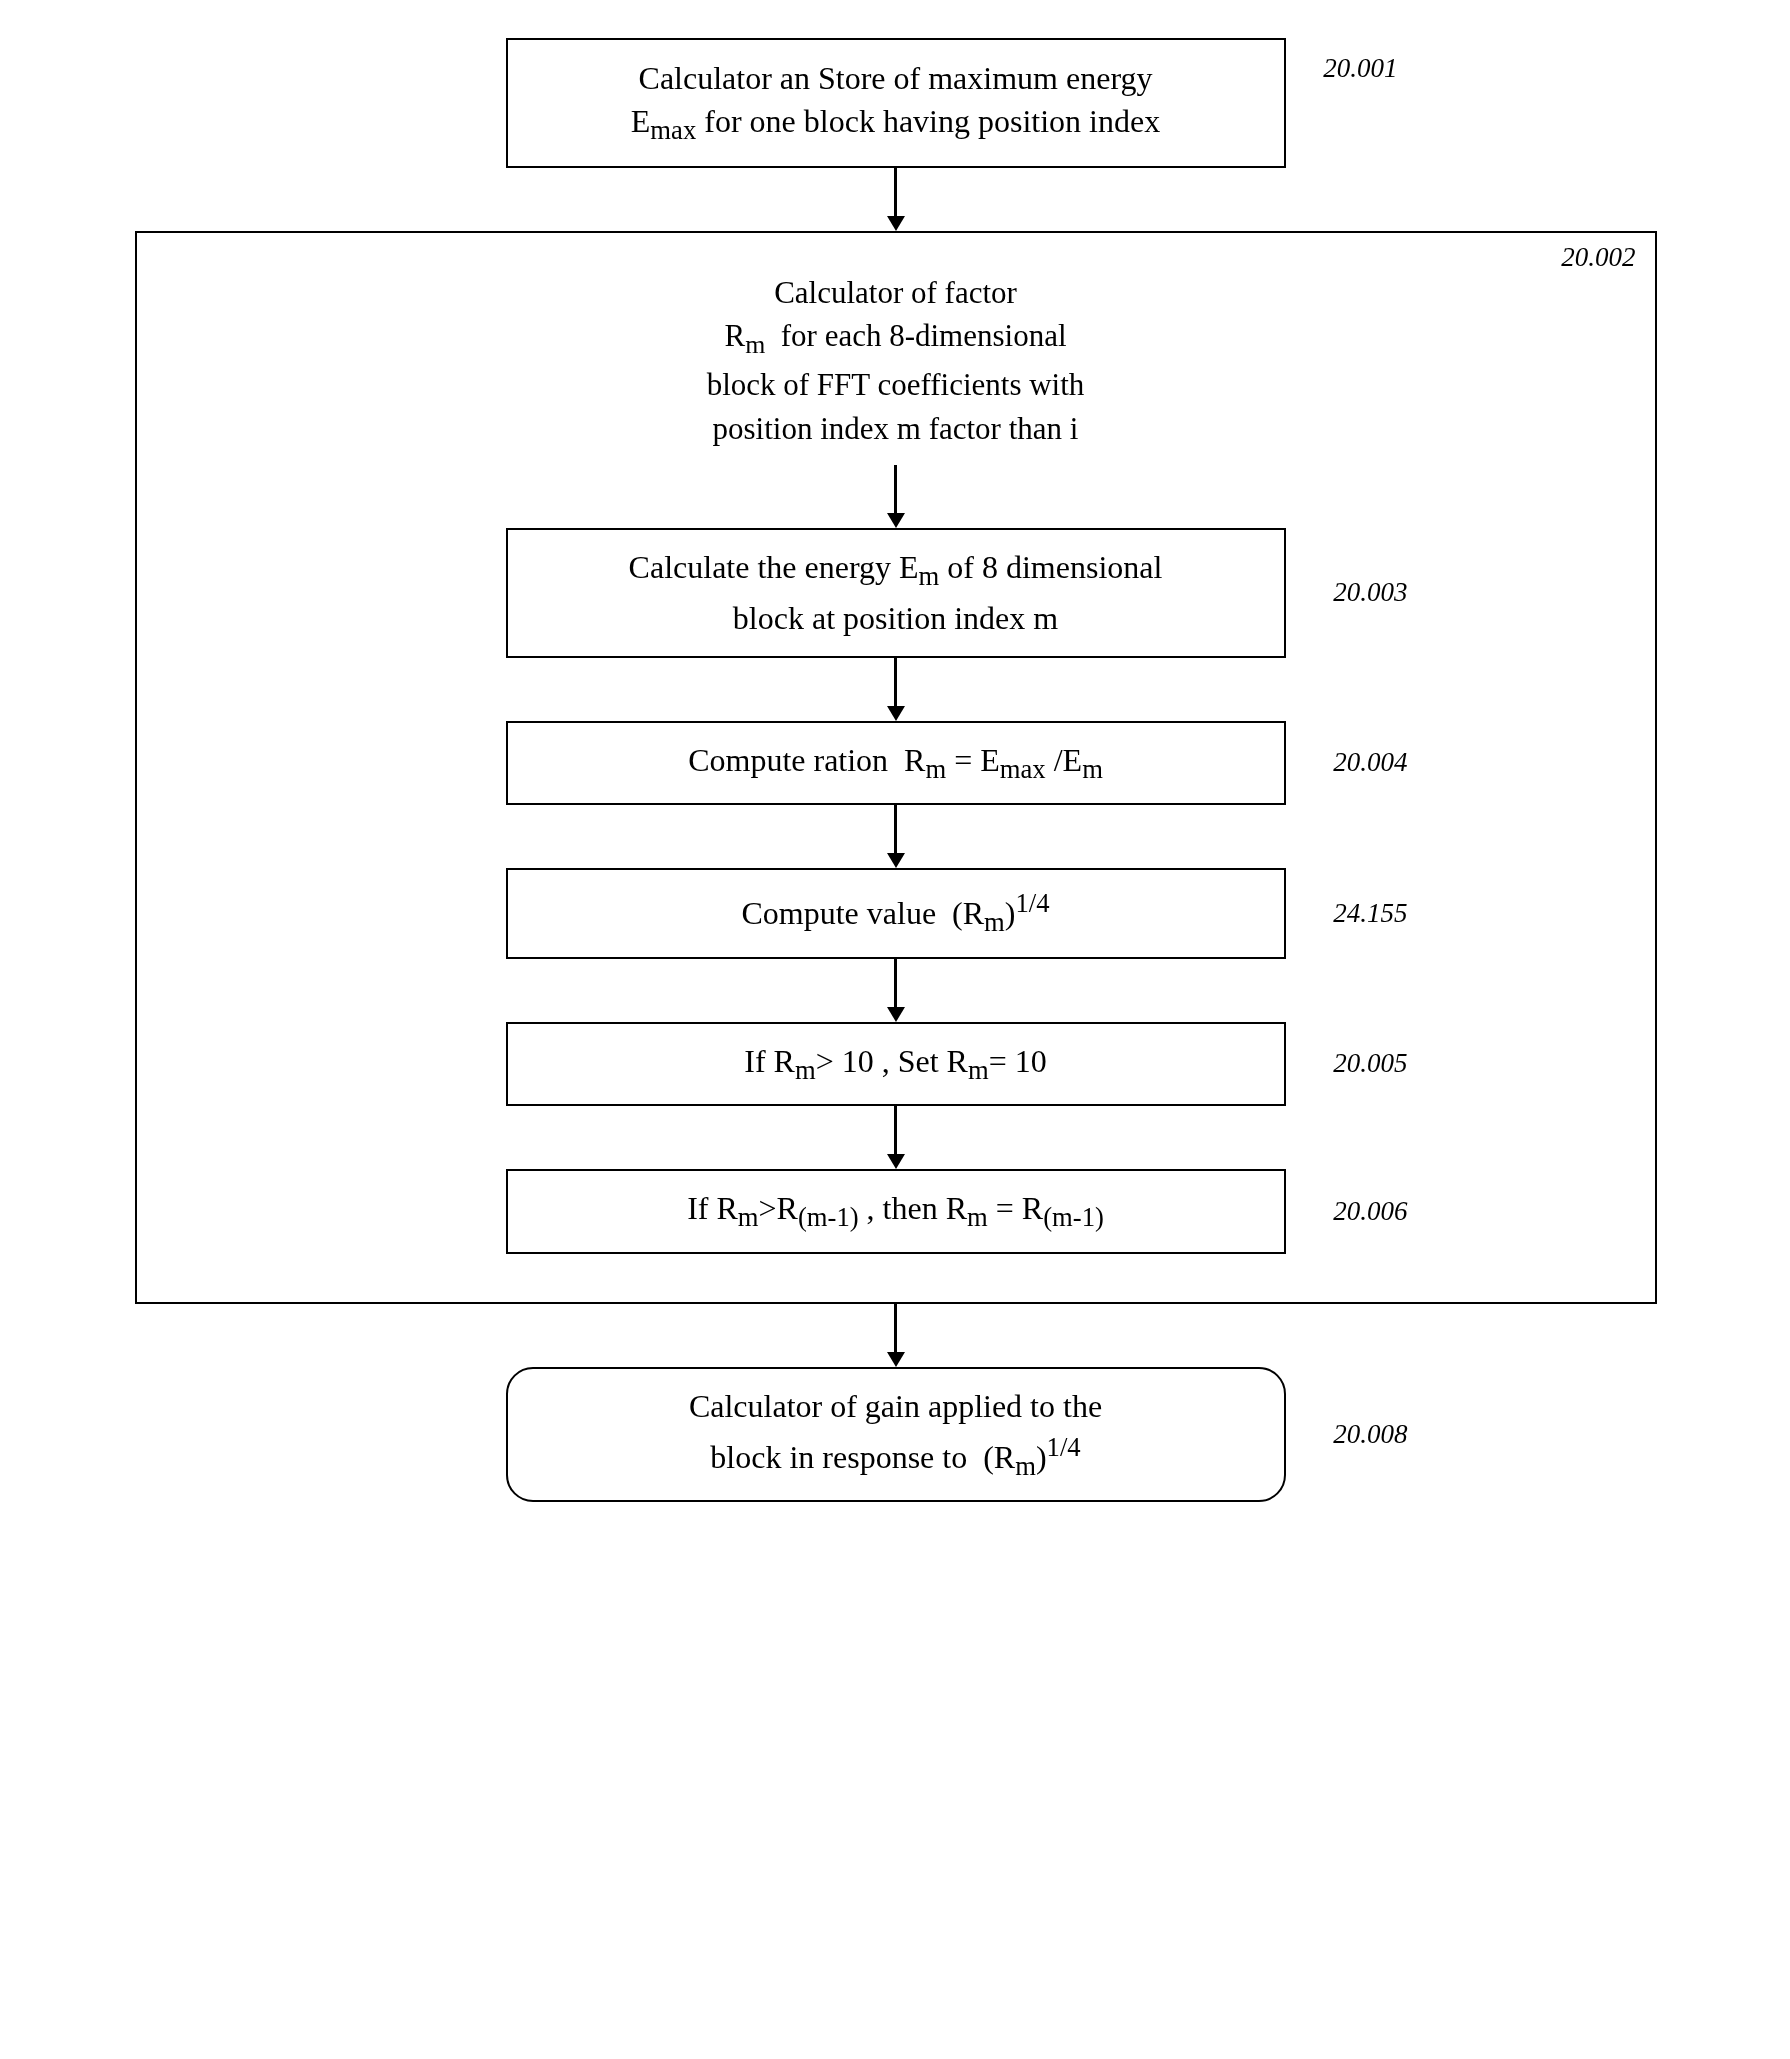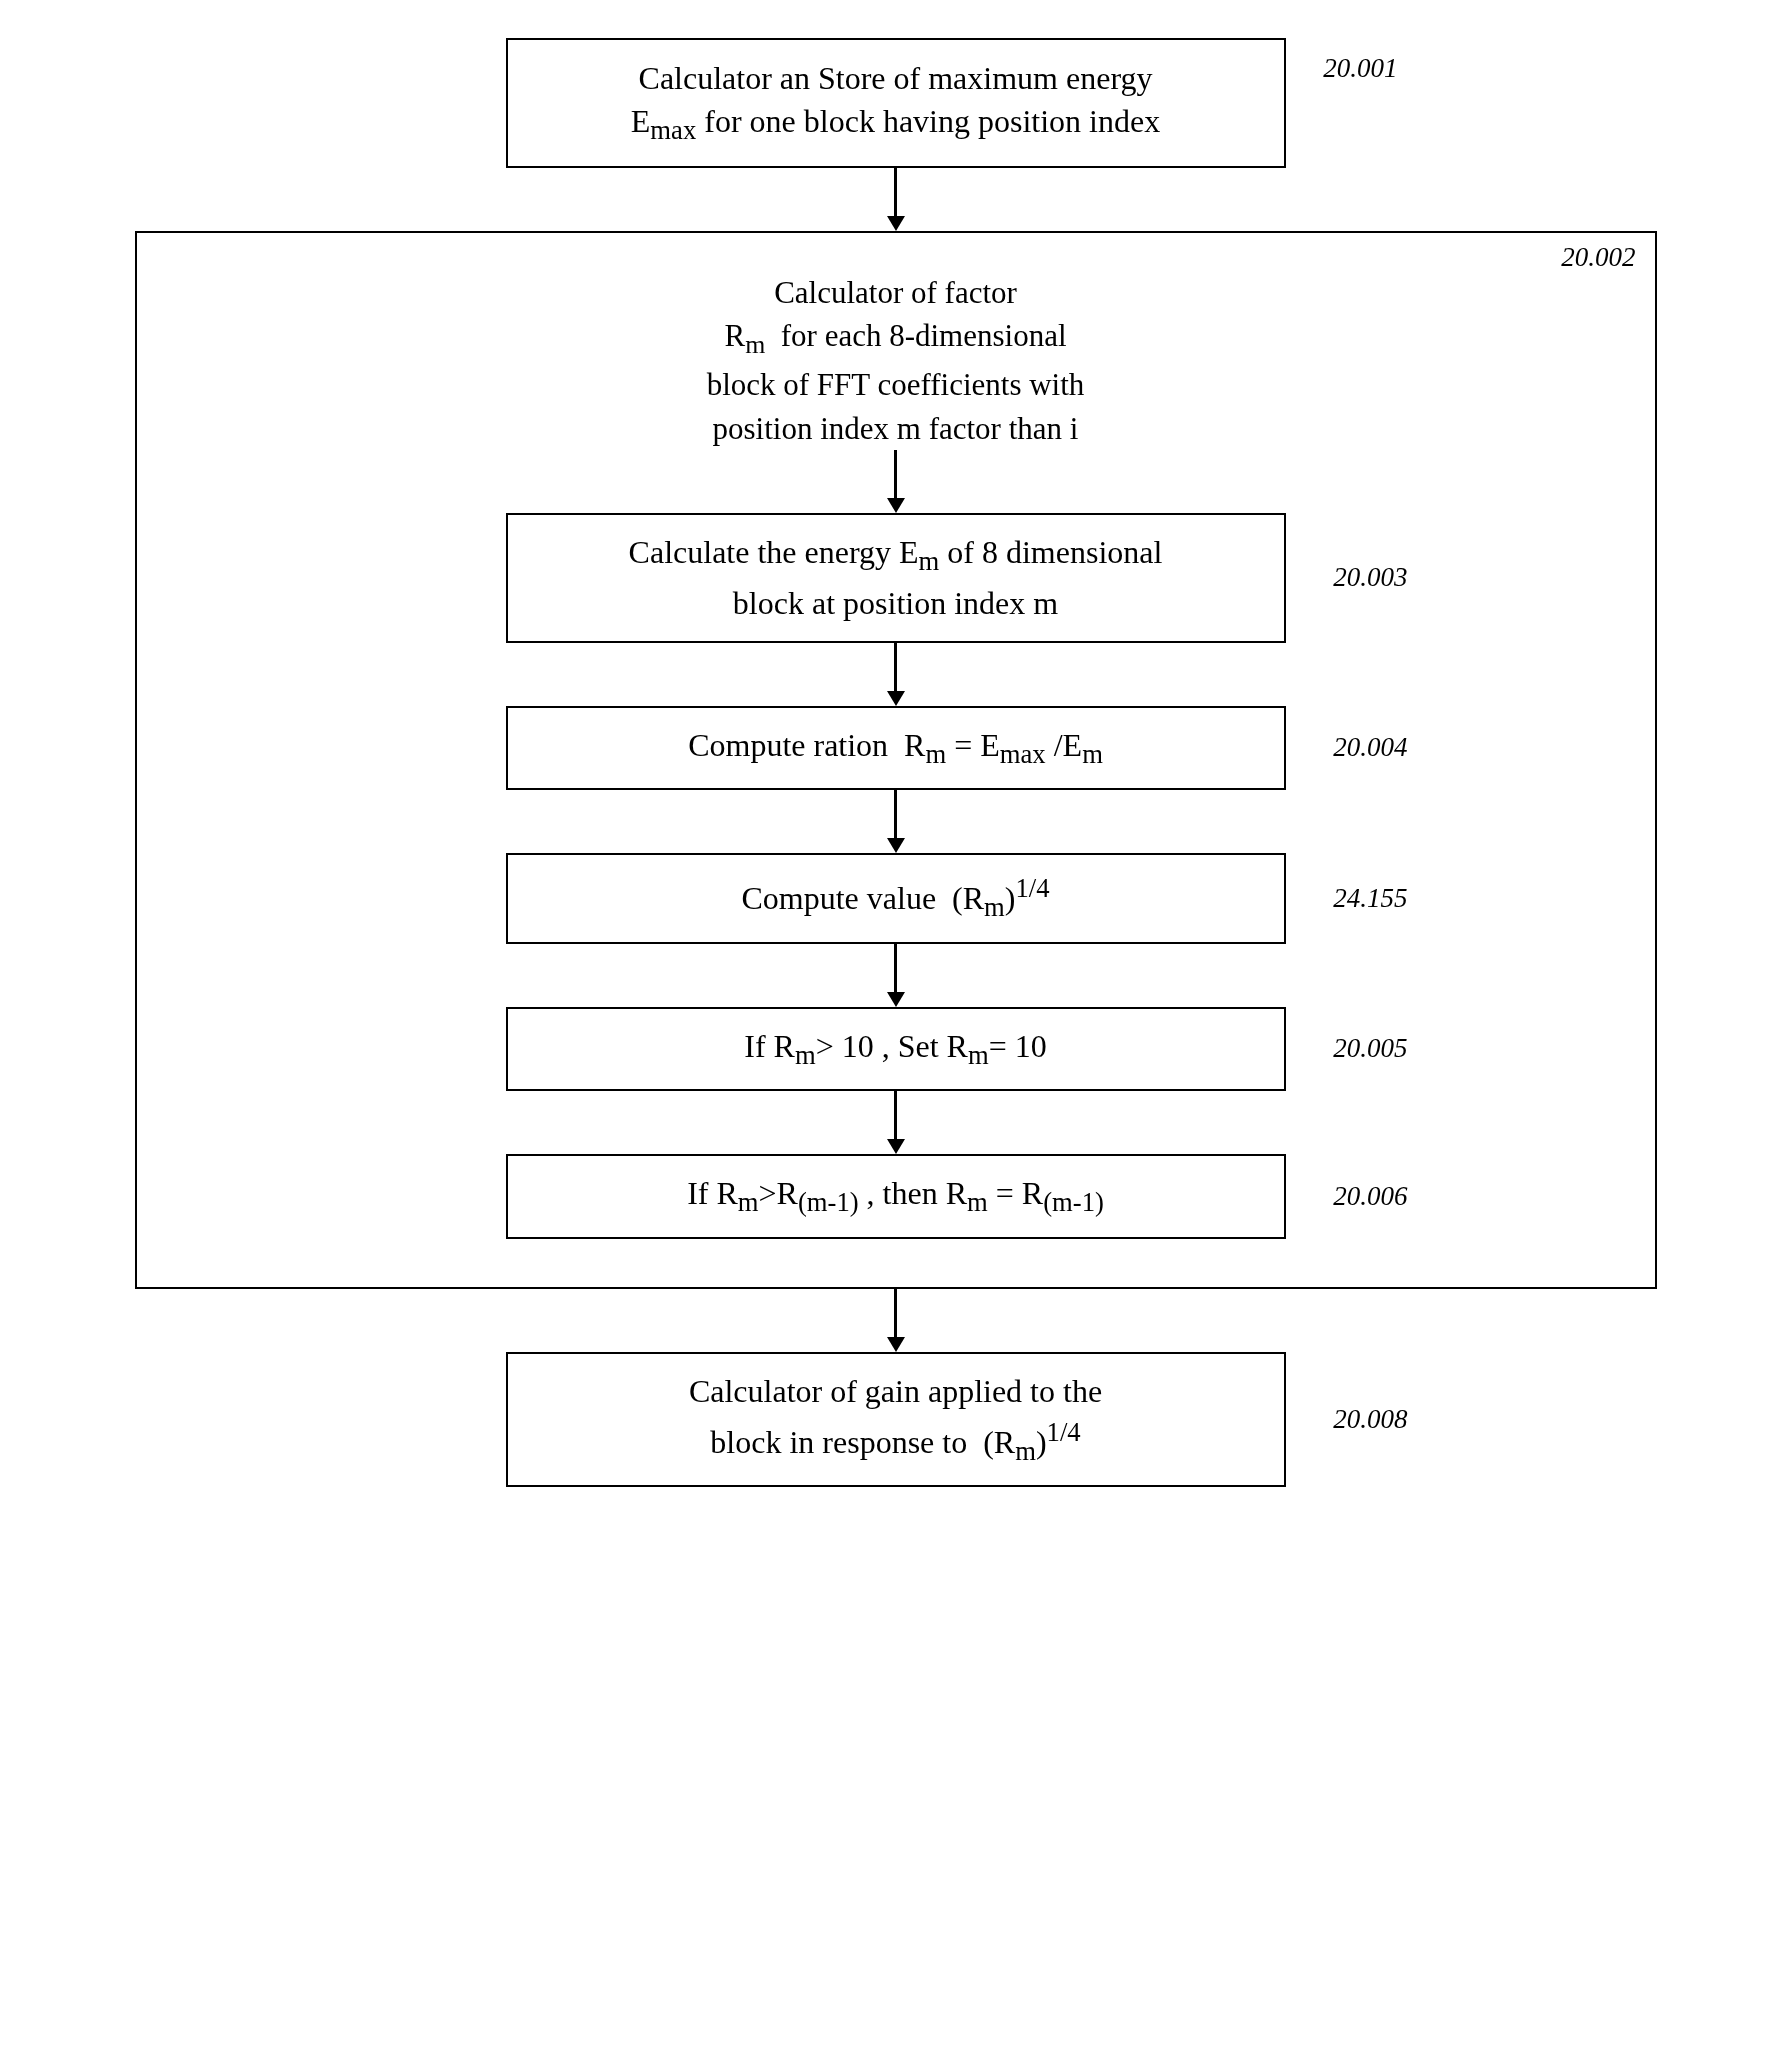--- a/index.html
+++ b/index.html
@@ -78,21 +78,21 @@
       position: relative;
       background: #fff;
       margin-top: 0;
     }
 
     
     .desc-text {
       font-size: 31px;
       text-align: center;
       line-height: 1.4;
-      margin-bottom: 0;
+      margin-bottom: 15px;
     }
 
     
     .inner-box {
       border: 2.9px solid #000;
       padding: 15px 22px;
       text-align: center;
       font-size: 32px;
       line-height: 1.4;
       width: 780px;
@@ -185,20 +185,20 @@
       <span class="ref-label">20.006</span>
     </div>
 
   </div>
 
   <div class="arrow-down">
     <div class="arrow-line connector-medium"></div>
     <div class="arrow-head"></div>
   </div>
 
-  <div class="inner-box" style="position:relative;">
+  <div class="inner-box" style="position:relative;border-radius:27px;">
     <span>Calculator of gain applied to the</span><br>
     block in response to &nbsp;(R<sub>m</sub>)<sup>1/4</sup>
     <span class="ref-label" style="right:-124px; top:50%; transform:translateY(-50%);text-align:right;">20.008</span>
   </div>
 
 </div>
 
 
 </body></html>

